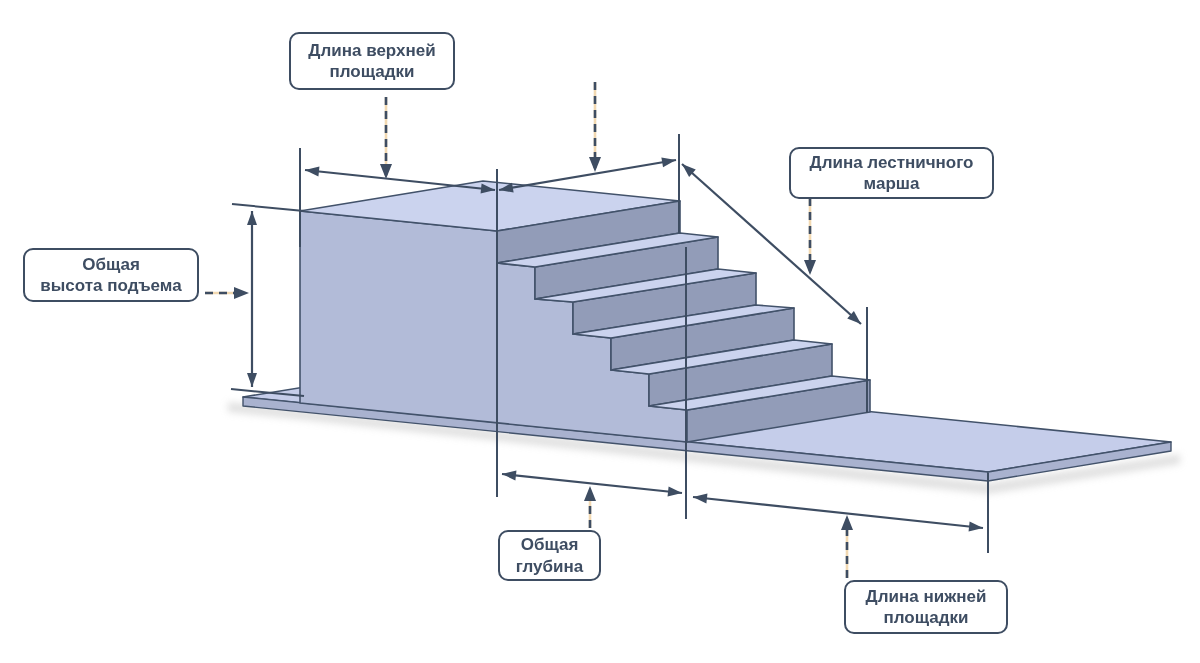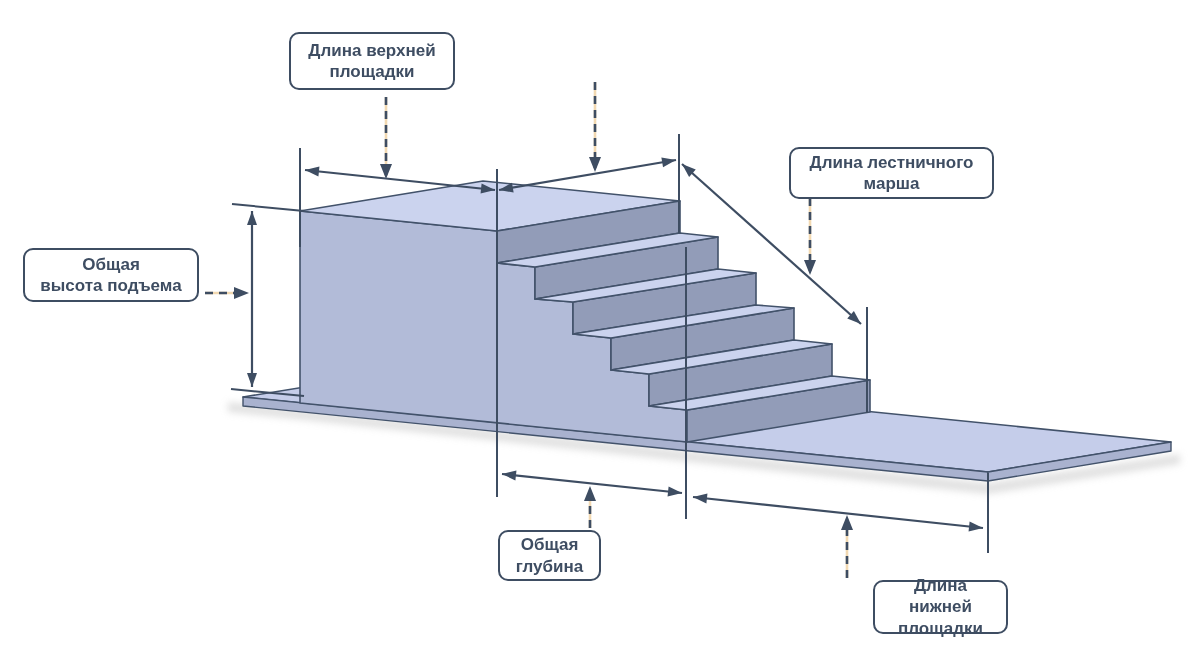--- a/index.html
+++ b/index.html
@@ -128,15 +128,15 @@
 
   <div class="callout" style="left:789px;top:131px;width:205px;height:52px;margin-top:16px;">Длина лестничного
 марша</div>
 
   <div class="callout" style="left:23px;top:248px;width:176px;height:54px;">Общая
 высота подъема</div>
 
   <div class="callout" style="left:498px;top:530px;width:103px;height:51px;">Общая
 глубина</div>
 
-  <div class="callout" style="left:873px;top:580px;width:135px;height:54px;">Длина нижней
+  <div class="callout" style="left:844px;top:580px;width:164px;height:54px;">Длина нижней
 площадки</div>
 </div>
 
 </body></html>

